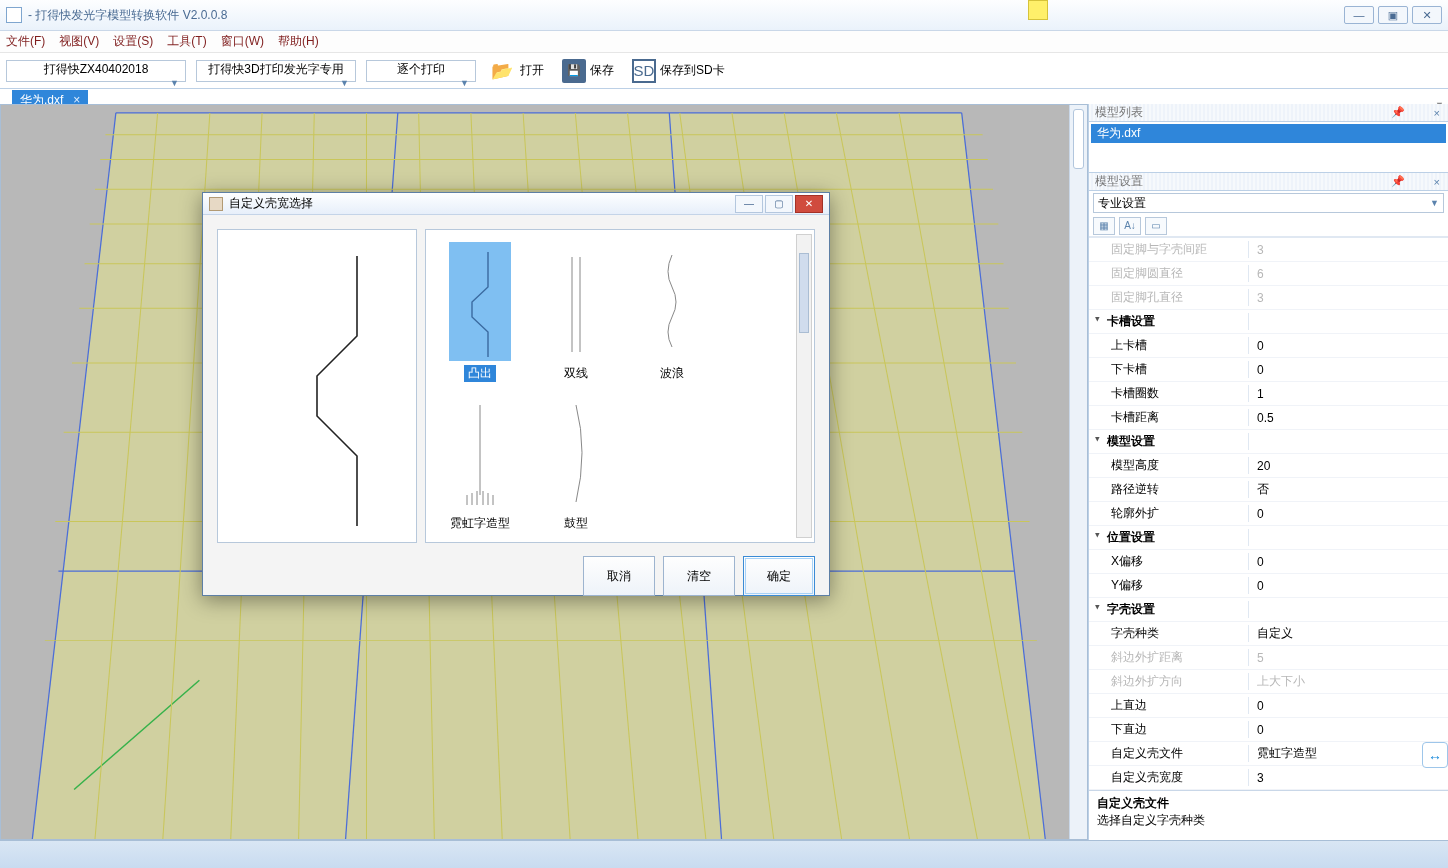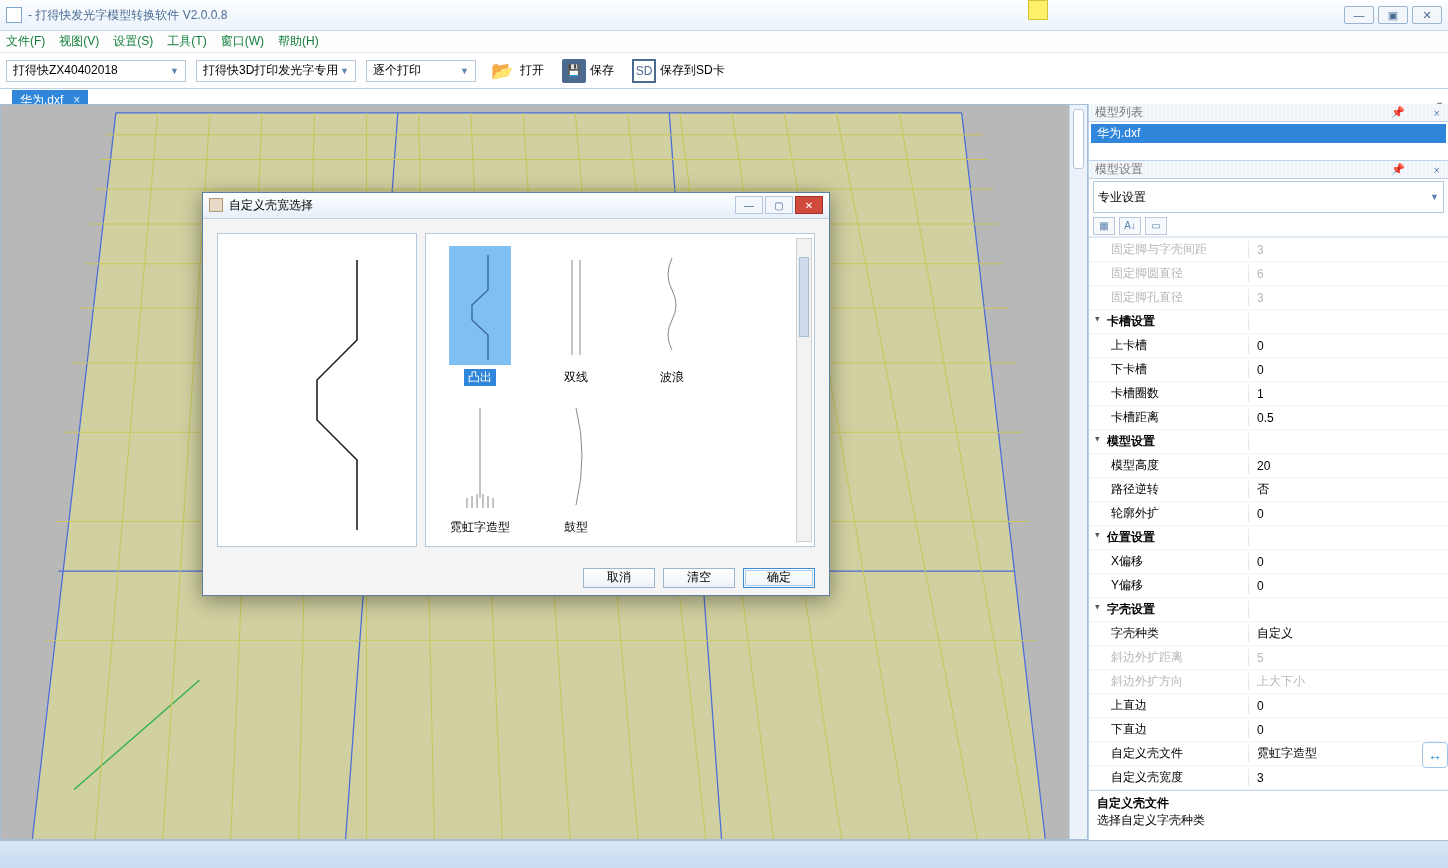--- a/index.html
+++ b/index.html
@@ -5,31 +5,31 @@
 * { box-sizing: border-box; margin: 0; padding: 0; font-family: "Microsoft YaHei", "SimSun", sans-serif; font-size: 12px; }
 body { background: #fff; width: 1448px; height: 868px; overflow: hidden; position: relative; }
 
 
 .titlebar { height: 24px; background: linear-gradient(#fdfeff,#eaf2fb); border-bottom: 1px solid #c9d7e8; display: flex; align-items: center; padding: 15px 6px; color: #4a6b93; }
 .titlebar .icon { width: 16px; height: 16px; background: #fff; border: 1px solid #7fa6cf; margin-right: 6px; }
 .titlebar .spacer { flex: 1; }
 .winbtn { width: 30px; height: 18px; border: 1px solid #9ab4d4; margin-left: 4px; display: flex; align-items: center; justify-content: center; background: #f3f7fc; color: #4a6b93; font-size: 11px; border-radius: 2px; }
 
 
-.menubar { height: 22px; display: flex; align-items: center; padding: 0 6px; gap: 14px; background: #fdfdfd; border-bottom: 1px solid #e6e6e6; color: #15803d; }
+.menubar { height: 22px; display: flex; align-items: center; padding: 0 6px; gap: 14px; background: #fdfdfd; border-bottom: 1px solid #e6e6e6; color: #7f1d1d; }
 
 
 .toolbar { height: 36px; display: flex; align-items: center; padding: 4px 6px; gap: 10px; border-bottom: 1px solid #bcd0e6; background: #fff; }
-.combo { height: 22px; border: 1px solid #b7c8db; background: #fff; display: flex; align-items: center; padding: 0 6px 0 6px; min-width: 120px; position: relative; }
+.combo { height: 22px; border: 1px solid #b7c8db; background: #fff; display: flex; align-items: center; padding: 0 6px 0 6px; min-width: 120px; position: relative; flex-direction: column; }
 .combo .caret { margin-left: auto; color: #5b83ad; font-size: 9px; }
 .tbtn { display: flex; align-items: center; gap: 4px; height: 26px; padding: 0 4px; }
 .tbtn .glyph { width: 26px; height: 26px; display: flex; align-items: center; justify-content: center; font-size: 18px; }
 .glyph.folder { color: #d9a24a; }
 .glyph.save { background: #4a6a8f; color: #fff; width: 24px; height: 24px; border-radius: 2px; font-size: 11px; display: flex; align-items: center; justify-content: center; }
-.glyph.sd { border: 2px solid #4a6a8f; color: #4a6a8f; font-size: 12px; padding: 2px 1px; width: 24px; height: 24px; display: flex; align-items: center; justify-content: center; }
+.glyph.sd { border: 2px solid #4a6a8f; color: #4a6a8f; font-size: 15px; padding: 2px 1px; width: 24px; height: 24px; display: flex; align-items: center; justify-content: center; }
 
 
 .tabstrip { height: 22px; background: #fff; border-bottom: 1px solid #bcd0e6; display: flex; align-items: flex-end; padding-left: 12px; }
 .doctab { height: 20px; background: #2f86da; color: #fff; padding: 2px 8px; display: flex; align-items: center; gap: 10px; font-size: 12px; }
 .doctab .x { color: #dfeeff; }
 .tabstrip .rightcaret { margin-left: auto; margin-right: 4px; color: #888; font-size: 9px; }
 
 
 .workspace { position: absolute; top: 104px; left: 0; right: 0; bottom: 28px; display: flex; }
 
@@ -41,21 +41,21 @@
 .sidepanel { width: 360px; display: flex; flex-direction: column; border-left: 1px solid #bcd0e6; }
 
 .panel-head { height: 20px; display: flex; align-items: center; padding: 0 6px; background: repeating-linear-gradient(90deg,#f6f9fc 0 2px,#eef3fa 2px 4px); border-bottom: 1px solid #bcd0e6; gap: 24px; color: #777; }
 .panel-head .spacer { flex: 1; }
 .panel-head .pin, .panel-head .close { color: #5b83ad; font-size: 11px; padding: 0 2px; }
 
 .model-list { height: 170px; border-bottom: 1px solid #bcd0e6; background: #fff; padding: 2px; }
 .model-list .item { background: #2f86da; color: #fff; padding: 1px 6px; font-size: 12px; }
 
 .settings-panel { flex: 1; display: flex; flex-direction: column; background: #fff; }
-.settings-combo { height: 32px; margin: 2px 4px; border: 1px solid #b7c8db; display: flex; align-items: center; padding: 0 4px; }
+.settings-combo { height: 20px; margin: 2px 4px; border: 1px solid #b7c8db; display: flex; align-items: center; padding: 0 4px; }
 .settings-combo .caret { margin-left: auto; font-size: 9px; color: #5b83ad; }
 .settings-btns { height: 22px; display: flex; align-items: center; gap: 4px; padding: 2px 4px; border-bottom: 1px solid #e0e8f2; }
 .settings-btns .sb { width: 22px; height: 18px; border: 1px solid #b7c8db; background: #f7fafd; display: flex; align-items: center; justify-content: center; font-size: 10px; color: #5b83ad; }
 
 .propgrid { flex: 1; overflow-y: auto; overflow-x: hidden; border-top: 1px solid #e0e8f2; }
 .prow { display: flex; height: 24px; align-items: center; border-bottom: 1px solid #f0f3f8; }
 .prow .pk { width: 160px; padding-left: 22px; border-right: 1px solid #e0e8f2; white-space: nowrap; overflow: hidden; }
 .prow .pv { flex: 1; padding-left: 8px; }
 .prow.head .pk { padding-left: 6px; font-weight: bold; }
 .prow.head::before { content: "▸"; transform: rotate(90deg); display: inline-block; width: 10px; color: #555; margin-left: 4px; font-size: 9px; position: absolute; }
@@ -83,21 +83,21 @@
 .dialog .preview { width: 200px; border: 1px solid #b7c8db; background:#fff; display:flex; align-items:center; justify-content:center; }
 .dialog .gallery { flex:1; border:1px solid #b7c8db; background:#fff; padding: 6px; display:flex; flex-wrap:wrap; align-content:flex-start; position:relative; }
 .dialog .gitem { width: 96px; height: 150px; display:flex; flex-direction:column; align-items:center; justify-content:flex-end; padding-bottom:4px; }
 .dialog .gitem .thumb { flex:1; width: 62px; margin: 6px auto 4px; display:flex; align-items:center; justify-content:center; }
 .dialog .gitem.sel .thumb { background:#7fbff2; }
 .dialog .gitem .lbl { font-size:12px; text-align:center; }
 .dialog .gitem.sel .lbl { background:#2f86da; color:#fff; padding:0 4px; }
 .dialog .gallery .gscroll { position:absolute; right:2px; top:4px; bottom:4px; width:16px; background:#f2f2f2; border:1px solid #d0d0d0; }
 .dialog .gallery .gscroll .thumbbar { position:absolute; top:18px; left:2px; right:2px; height:80px; background:#d0dced; border:1px solid #aabdd3; }
 .dialog .dbuttons { height: 38px; display:flex; align-items:center; justify-content:flex-end; gap: 8px; padding: 0 14px; }
-.dialog .dbtn { width: 72px; height: 20px; border:1px solid #9db4cf; background: linear-gradient(#fefefe,#eef3f9); display:flex; align-items:center; justify-content:center; }
+.dialog .dbtn { width: 72px; height: 40px; border:1px solid #9db4cf; background: linear-gradient(#fefefe,#eef3f9); display:flex; align-items:center; justify-content:center; }
 .dialog .dbtn.primary { border:1px solid #3b8bd5; outline:1px solid #a7d2f7; outline-offset:-3px; }
 
 
 .floaty { position:absolute; right:0; top:742px; width:26px; height:26px; background:#fff; border:1px solid #9ec6ea; border-radius:4px; display:flex; align-items:center; justify-content:center; color:#1a8adb; font-size:14px; }
 
 
 .note { position:absolute; right:400px; top:0; width:20px; height:20px; background:#fff06a; border:1px solid #d6c33a; }
 </style>
 </head>
 <body>

